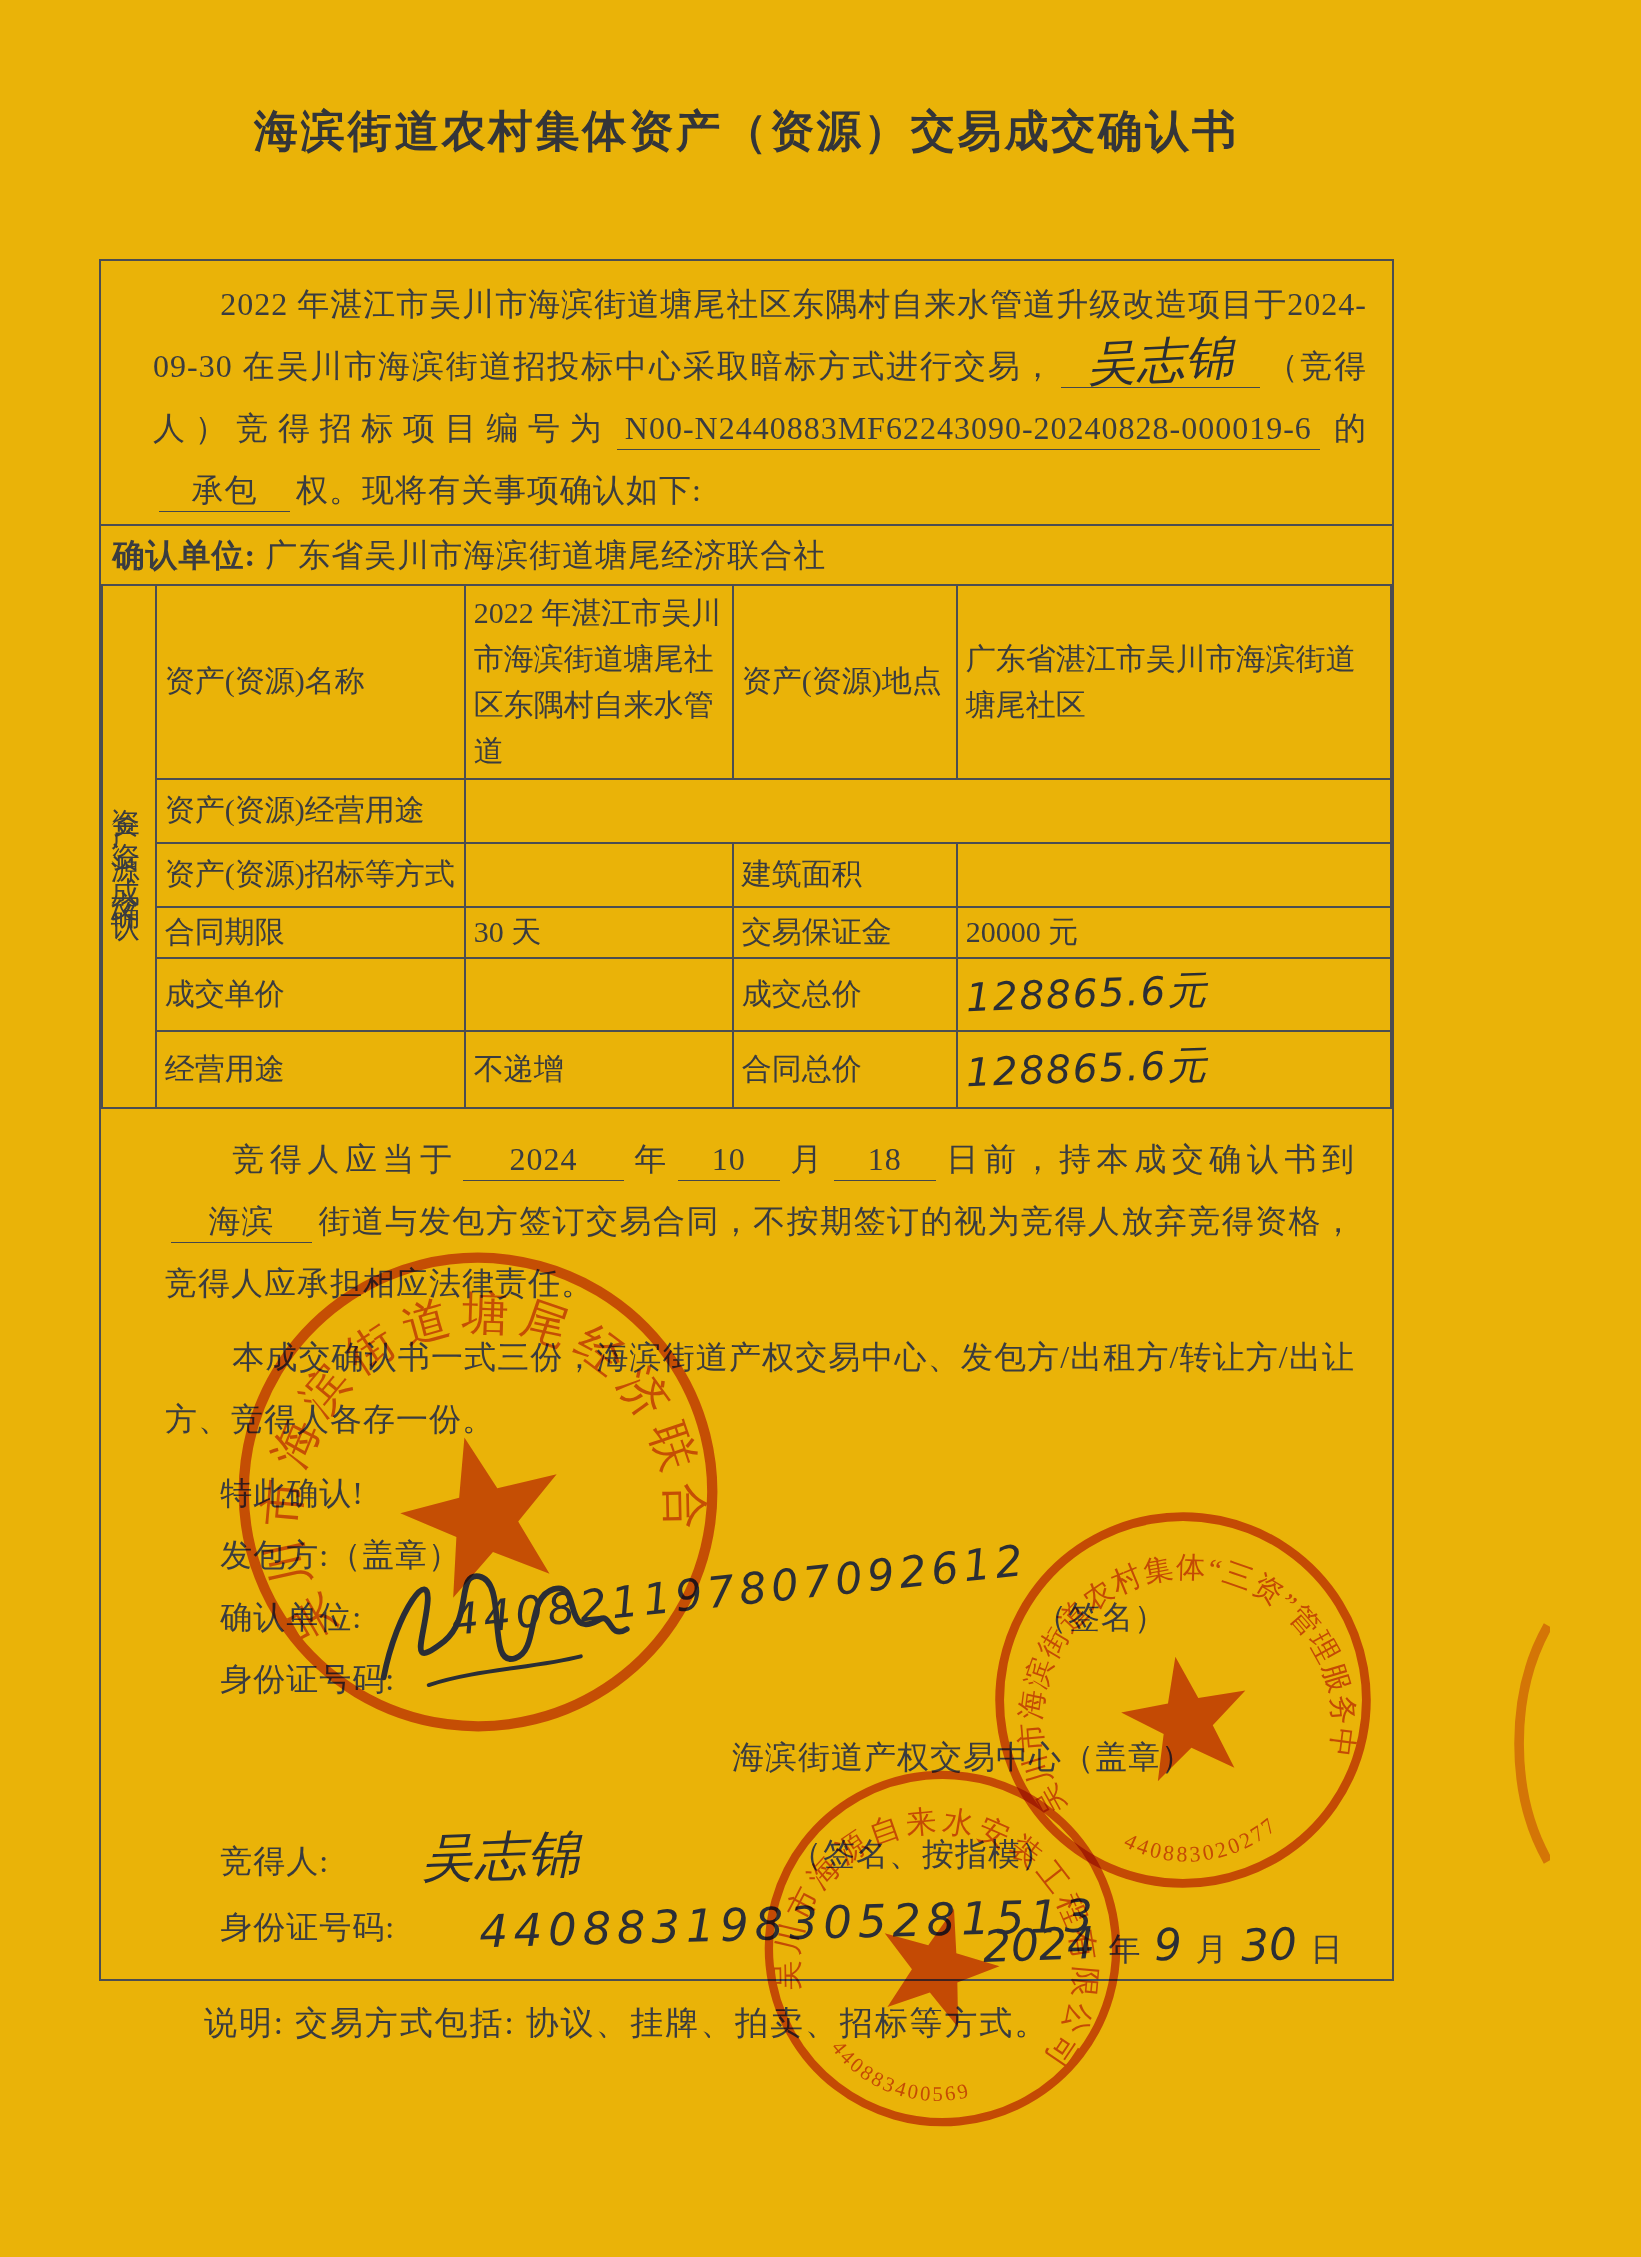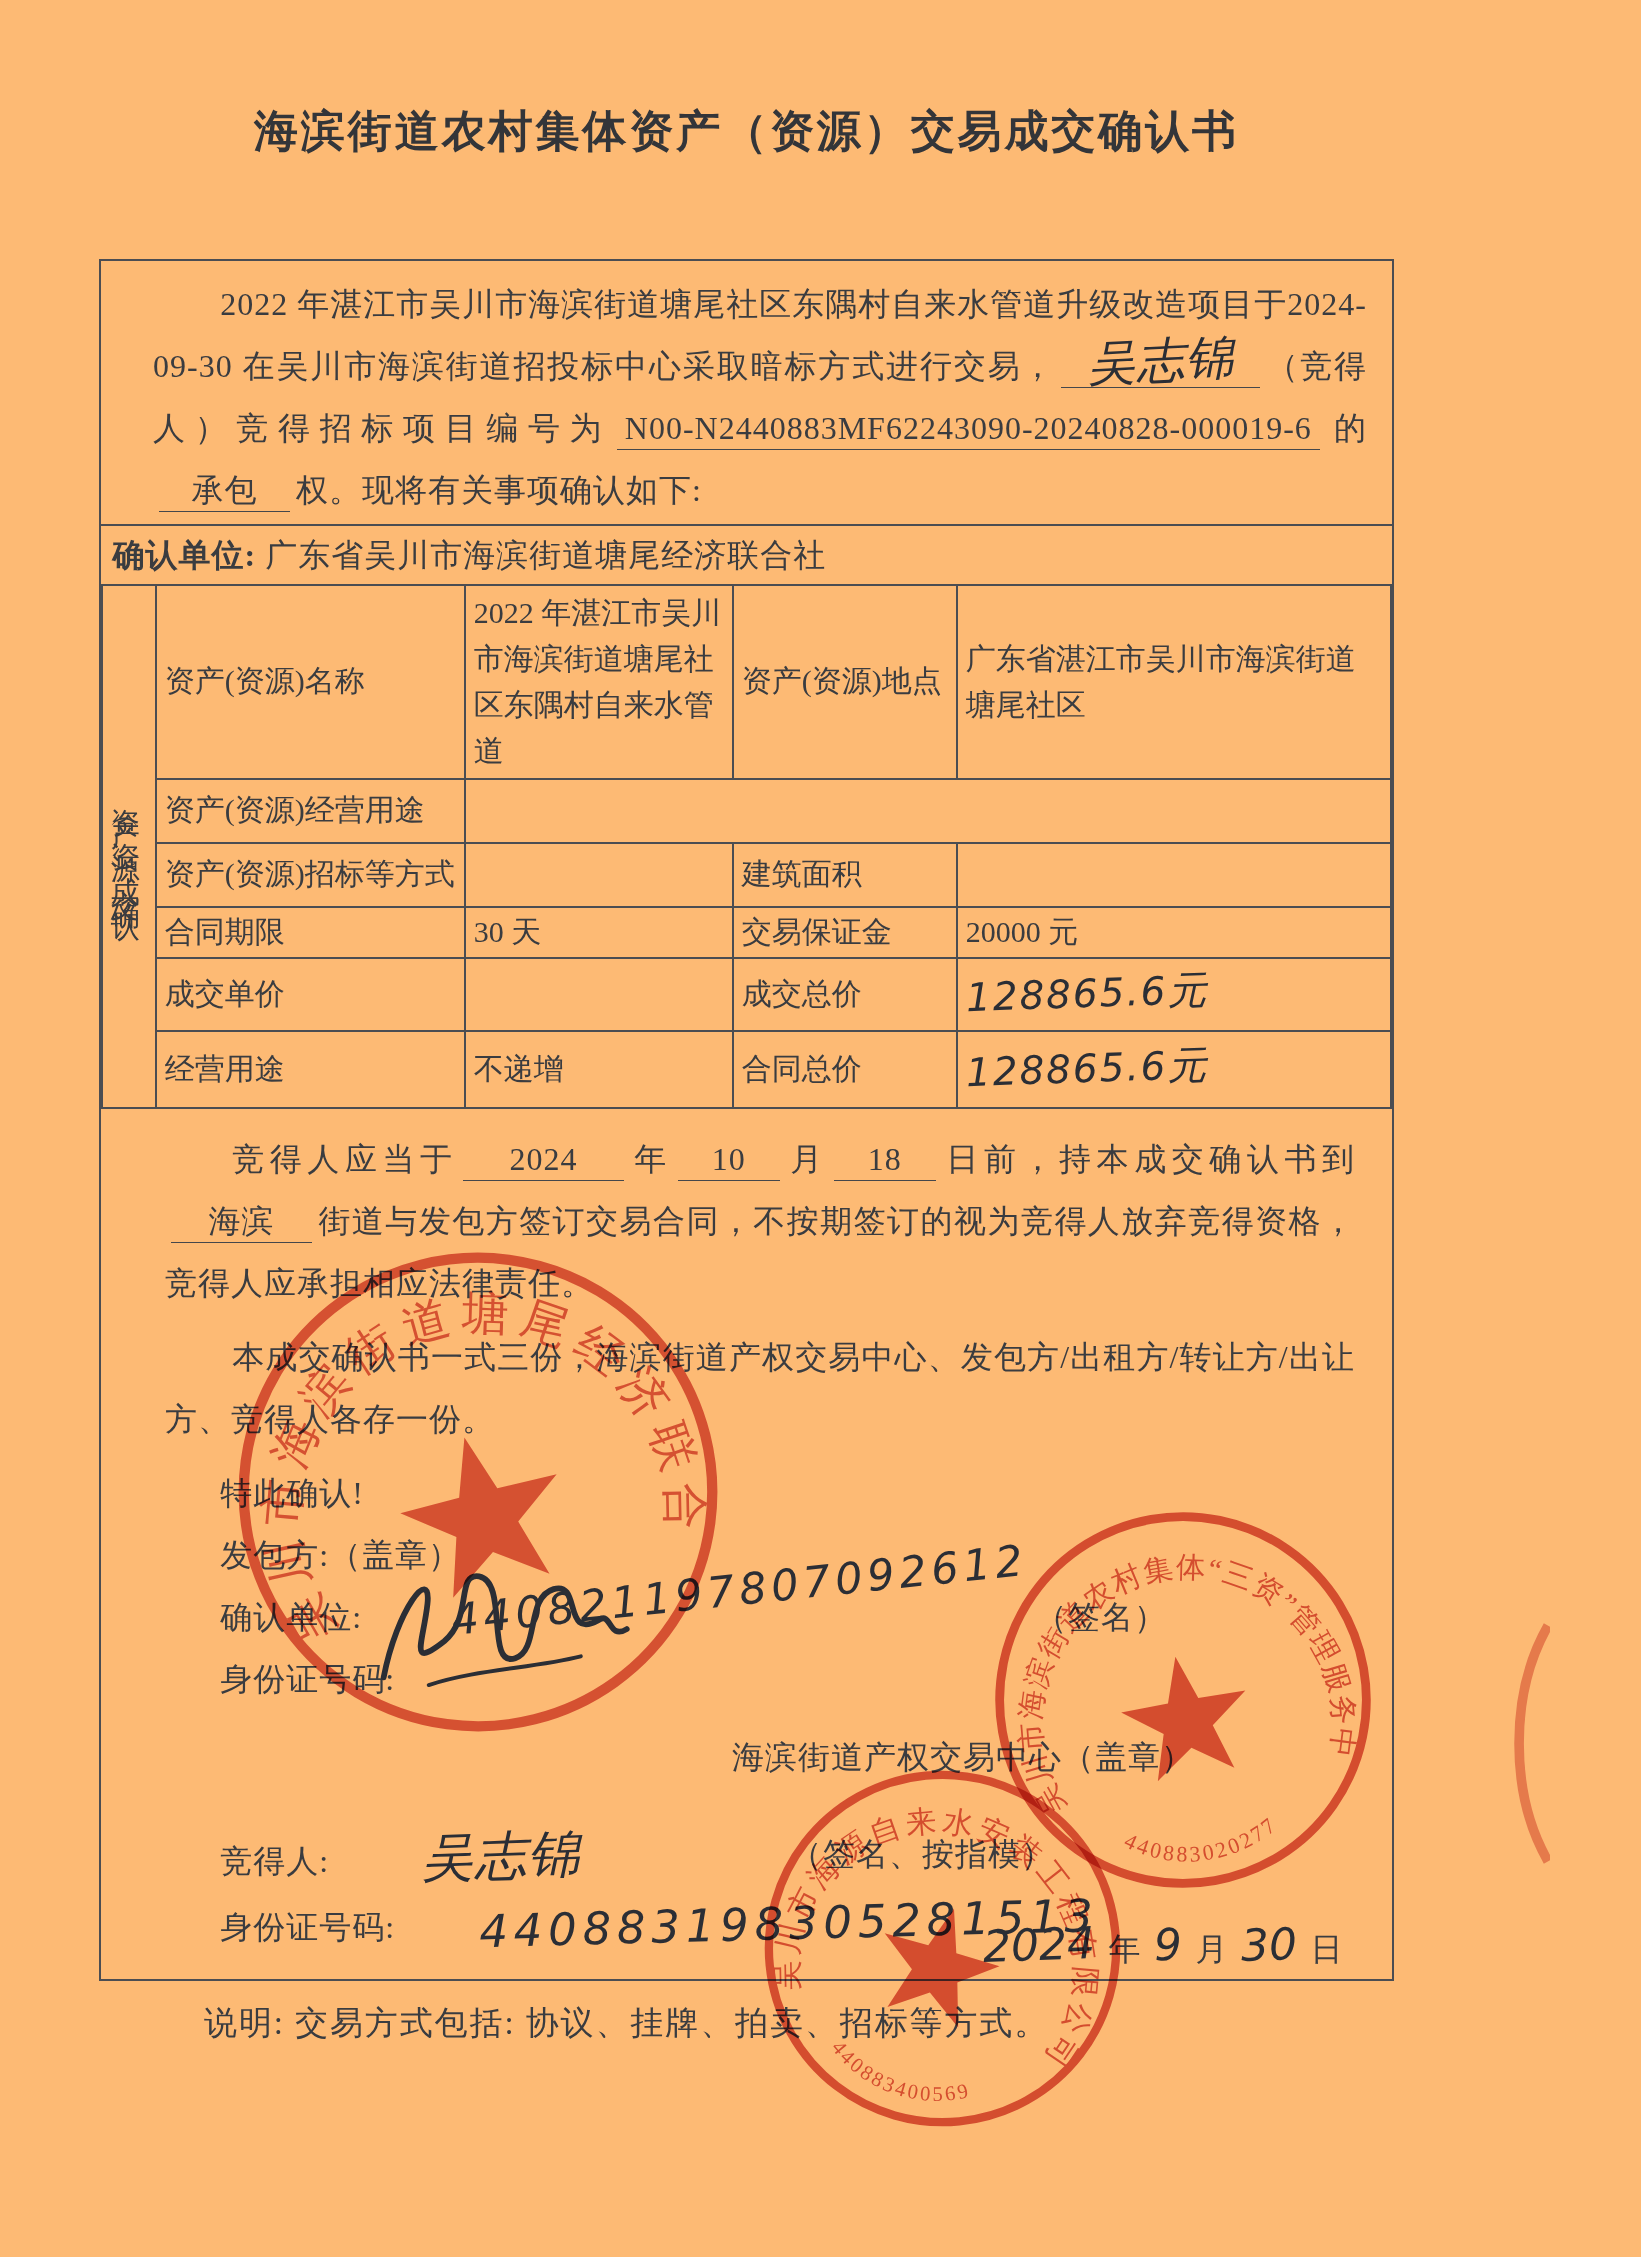--- a/index.html
+++ b/index.html
@@ -1,18 +1,18 @@
 <!DOCTYPE html>
 <html><head>
 <meta charset="utf-8">
 <style>
   html,body { margin:0; padding:0; background:#fbfbf9; }
   .page {
     position:relative; width:1641px; height:2257px;
-    background:#fdba74; overflow:hidden;
+    background:#eab308; overflow:hidden;
     font-family:"Liberation Serif", serif;
     color:#3a3c40;
   }
   .title {
     position:absolute; left:99px; top:102px; width:1295px;
     text-align:center; font-family:"Liberation Sans", sans-serif;
     font-weight:700; font-size:44px; letter-spacing:2.9px; color:#333539;
   }
   .outer {
     position:absolute; left:99px; top:259px; width:1295px; height:1722px;

